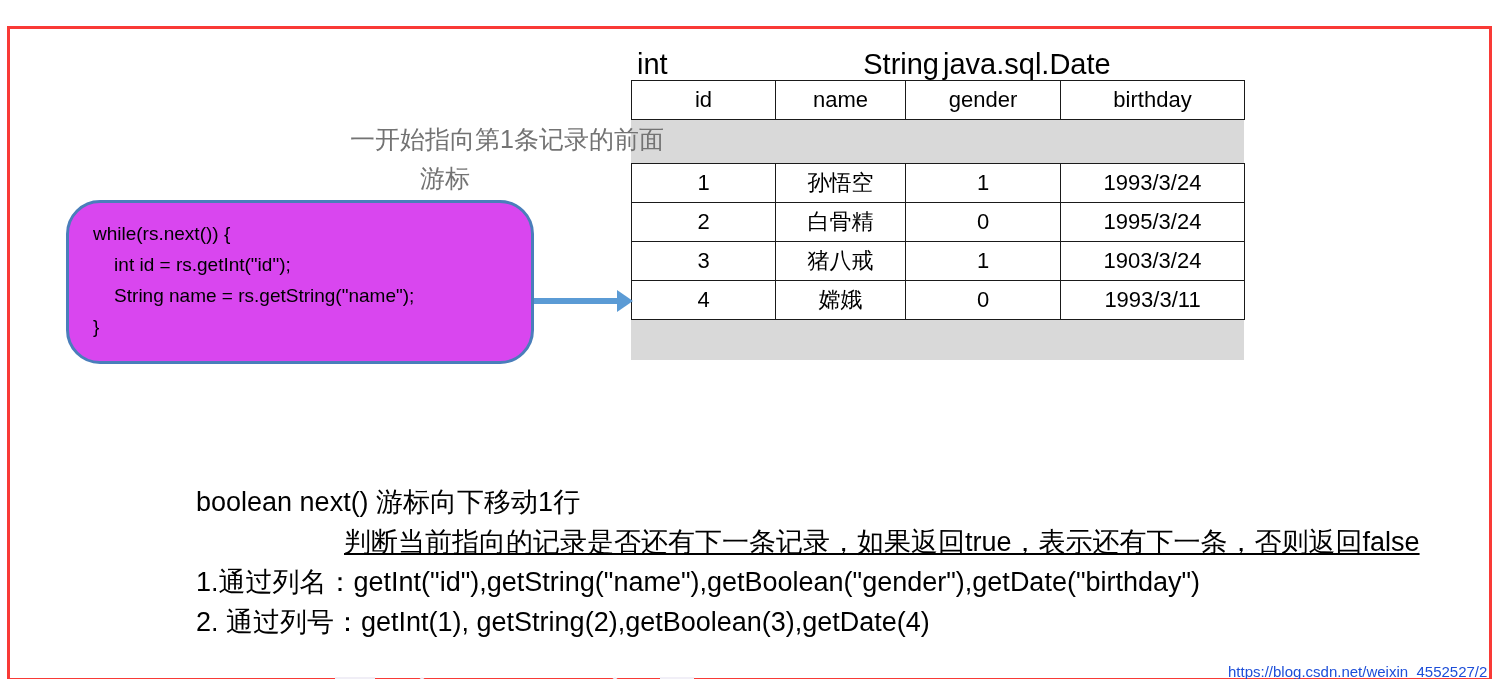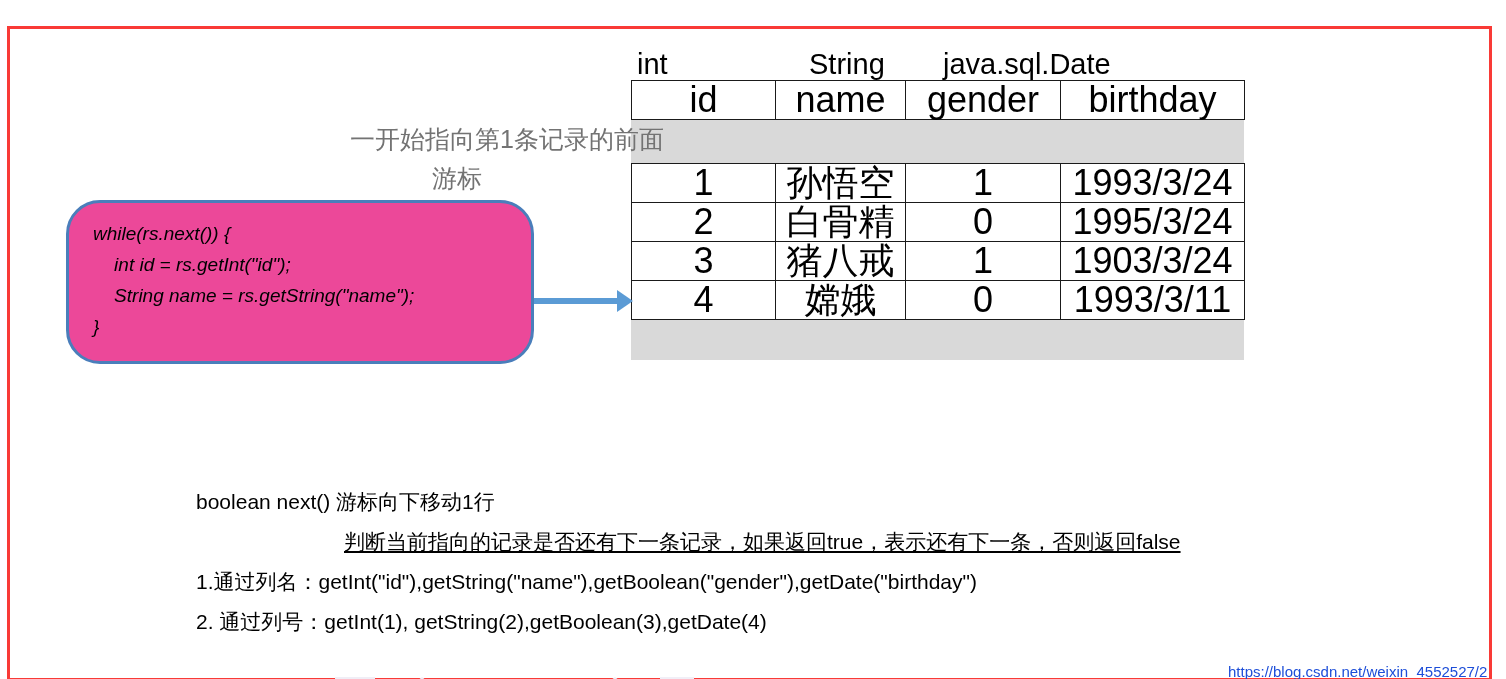--- a/index.html
+++ b/index.html
@@ -44,33 +44,33 @@
     height: 34px;
     align-items: flex-end;
   }
   .type-cell {
     font-size: 29px;
     line-height: 31px;
     white-space: nowrap;
     color: #000;
   }
   .type-cell.c0 { width: 144px; padding-left: 6px; }
-  .type-cell.c1 { width: 130px; padding-left: 28px; }
+  .type-cell.c1 { width: 130px; padding-left: 28px; text-align: right; }
   .type-cell.c2 { width: 155px; padding-left: 8px; }
   .type-cell.c3 { width: 184px; padding-left: 4px; }
 
   .grid {
     border-collapse: collapse;
     width: 613px;
     table-layout: fixed;
   }
   .grid td {
     border: 1px solid #1a1a1a;
     text-align: center;
-    font-size: 36px;
+    font-size: 22px;
     line-height: 30px;
     height: 38px;
     padding: 0;
     color: #000;
     background: #ffffff;
   }
   .grid col.col-id    { width: 144px; }
   .grid col.col-name  { width: 130px; }
   .grid col.col-gen   { width: 155px; }
   .grid col.col-bday  { width: 184px; }
@@ -84,34 +84,33 @@
 
   
   .anno {
     position: absolute;
     font-size: 25px;
     line-height: 30px;
     white-space: nowrap;
     color: #737373;
   }
   #anno-start  { left: 350px; top: 108px; }
-  #anno-cursor { left: 432px; top: 147px; }
+  #anno-cursor { left: 420px; top: 147px; }
 
   
   #code-box {
     position: absolute;
     left: 66px;
     top: 184px;
     width: 468px;
     height: 164px;
     border: 3px solid #4a7ebb;
     border-radius: 34px;
     box-sizing: border-box;
-    background: #ec4899;
-    font-style: italic;
+    background: #d946ef;
   }
   #code-text {
     position: absolute;
     left: 24px;
     top: 15px;
     font-size: 19px;
     line-height: 31px;
     white-space: pre;
     color: #000;
     font-family: "Liberation Sans", "DejaVu Sans", sans-serif;
@@ -138,21 +137,21 @@
   }
 
   
   #notes {
     position: absolute;
     left: 196px;
     top: 466px;
     width: 1290px;
   }
   .note-line {
-    font-size: 21px;
+    font-size: 27px;
     line-height: 40px;
     white-space: nowrap;
     color: #000;
   }
   .note-line.indent { padding-left: 148px; text-decoration: underline; }
 
   
   #watermark {
     position: absolute;
     left: 1228px;

